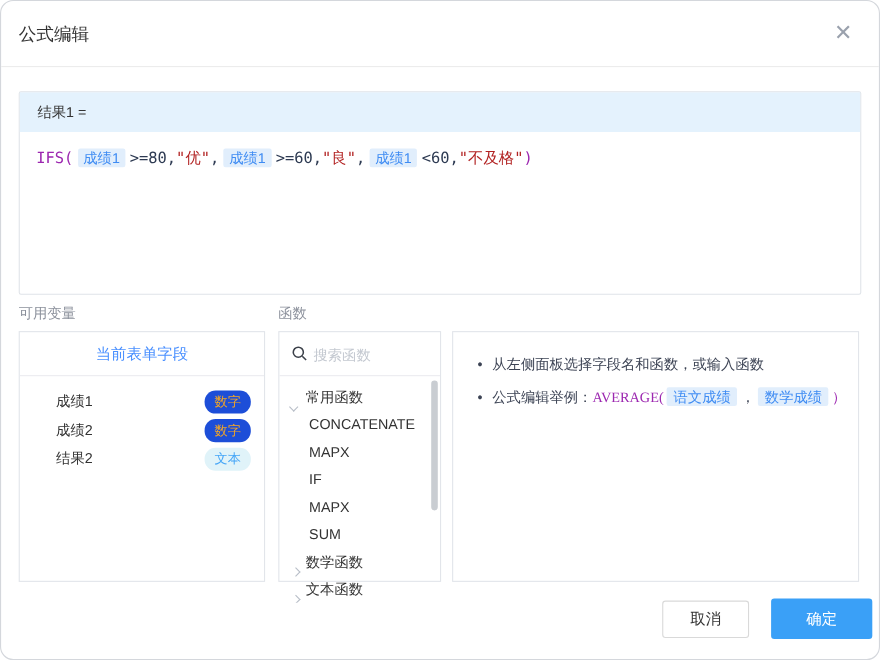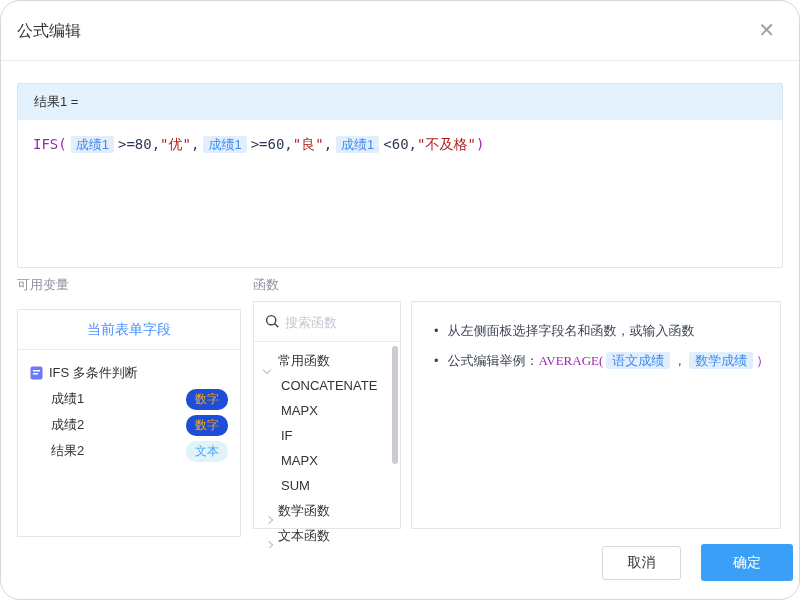--- a/index.html
+++ b/index.html
@@ -1,19 +1,19 @@
 <!DOCTYPE html>
 <html style="--accent: #4a90ff; --accent2: #3aa0f7; --kw: #9c27b0; --op: #2d3a52; --str: #b22222; --fieldfg: #3f8cf3; --fieldbg: #e1eefc;"><head>
 <meta charset="utf-8">
 <style>
   * { margin:0; padding:0; box-sizing:border-box; }
   html,body { width:800px; height:600px; background:#fff; }
   body { font-family:"Liberation Sans","DejaVu Sans",sans-serif; color:#333; }
   .dialog { position:relative; width:800px; height:600px; background:#fff;
-            border:1px solid #d4d7dc; border-radius:20px; overflow:hidden; }
+            border:1px solid #d4d7dc; border-radius:12px; overflow:hidden; }
 
   
   .dlg-header { position:absolute; top:0; left:0; right:0; height:60px; border-bottom:1px solid #ececec; }
   .dlg-title { position:absolute; left:16px; top:20px; font-size:16px; color:#333; }
   .dlg-close { position:absolute; right:24px; top:18px; font-size:20px; color:#9aa1ad; cursor:pointer; line-height:22px; }
 
   
   .formula-box { position:absolute; left:16px; right:16px; top:82px; height:185px;
                  border:1px solid #e0e4e9; border-radius:2px; background:#fff; }
   .formula-result { height:36px; line-height:36px; padding:0 16px; background:#e4f2fd;
@@ -27,21 +27,21 @@
                  padding:1px 5px; border-radius:2px; margin:0 4px; font-size:13px;
                  font-family:"Liberation Sans",sans-serif; cursor:pointer; }
 
   
   .label { position:absolute; top:275px; font-size:13px; color:#8c919c; }
   .label-vars  { left:16px; }
   .label-funcs { left:252px; }
 
   
   .panel { position:absolute; top:300px; height:228px; border:1px solid #e2e5ea; background:#fff; }
-  .panel-vars  { left:16px;  width:224px;margin-top:8px; }
+  .panel-vars  { left:16px;  width:224px; }
   .panel-funcs { left:252px; width:148px; }
   .panel-tips  { left:410px; width:370px; }
 
   
   .tabs { display:flex; height:40px; border-bottom:1px solid #ececf0; }
   .tab { flex:1; text-align:center; line-height:39px; font-size:14px; color:#333; cursor:pointer; }
   .tab.active { color:var(--accent,#4a90ff); }
   .var-list { padding:10px 12px; }
   .var-group-header { display:flex; align-items:center; height:26px; font-size:13px; color:#333; }
   .var-group-header .doc { margin-right:6px; display:inline-flex; }
@@ -101,30 +101,20 @@
   </div>
 
   <div class="label label-vars">可用变量</div>
   <div class="label label-funcs">函数</div>
 
   <div class="panel panel-vars">
     <div class="tabs" id="var-tabs">
         <div class="tab active">当前表单字段</div>
       </div>
     <div class="var-list">
-      <div class="var-group-header">
-        <span class="doc">
-          <svg width="13" height="14" viewBox="0 0 13 14">
-            <rect x="0.5" y="0.5" width="12" height="13" rx="2" fill="#6b79fb"></rect>
-            <rect x="3" y="4" width="7" height="1.5" fill="#fff"></rect>
-            <rect x="3" y="7" width="5" height="1.5" fill="#fff"></rect>
-          </svg>
-        </span>
-        <span>IFS 多条件判断</span>
-      </div>
       <div id="var-rows">
           <div class="var-row">
             <span class="var-name">成绩1</span>
             <span class="badge number">数字</span>
           </div>
           <div class="var-row">
             <span class="var-name">成绩2</span>
             <span class="badge number">数字</span>
           </div>
           <div class="var-row">

